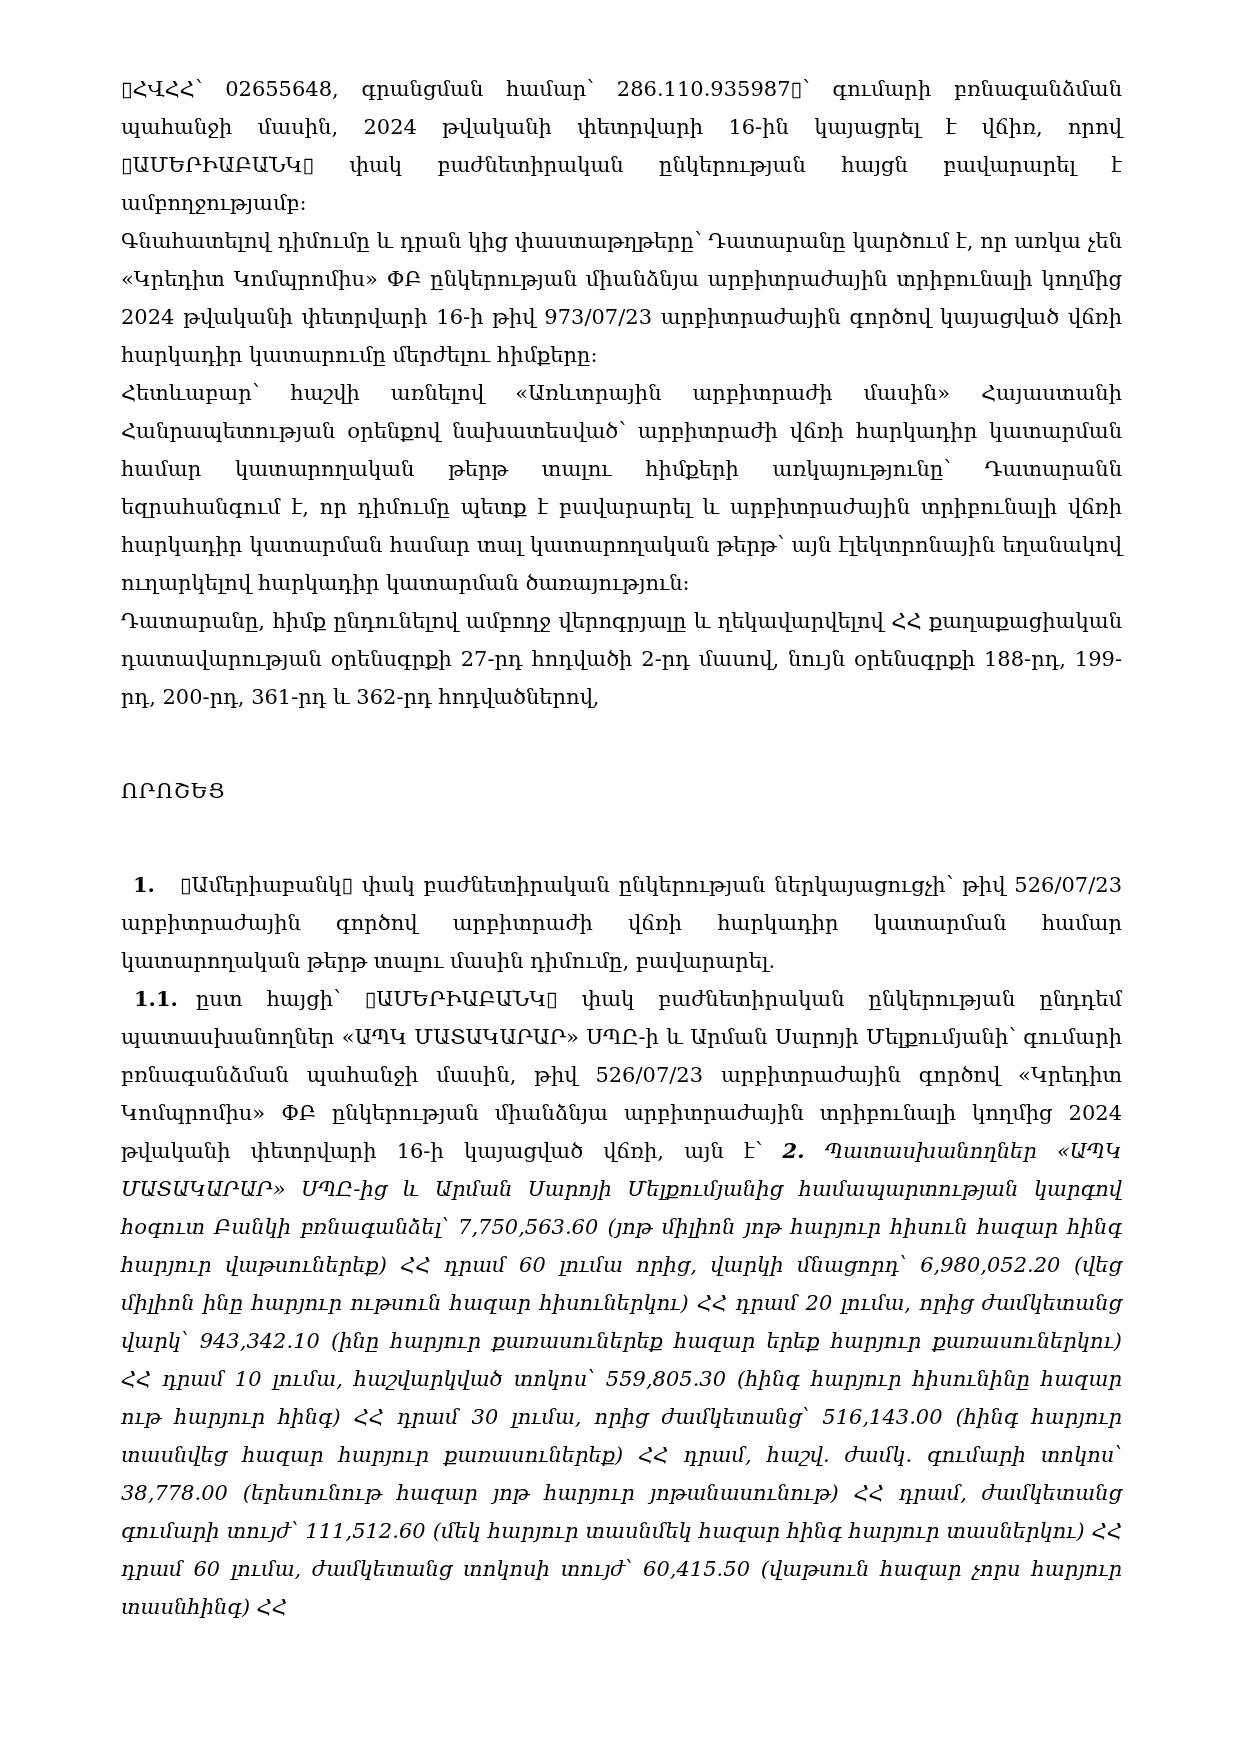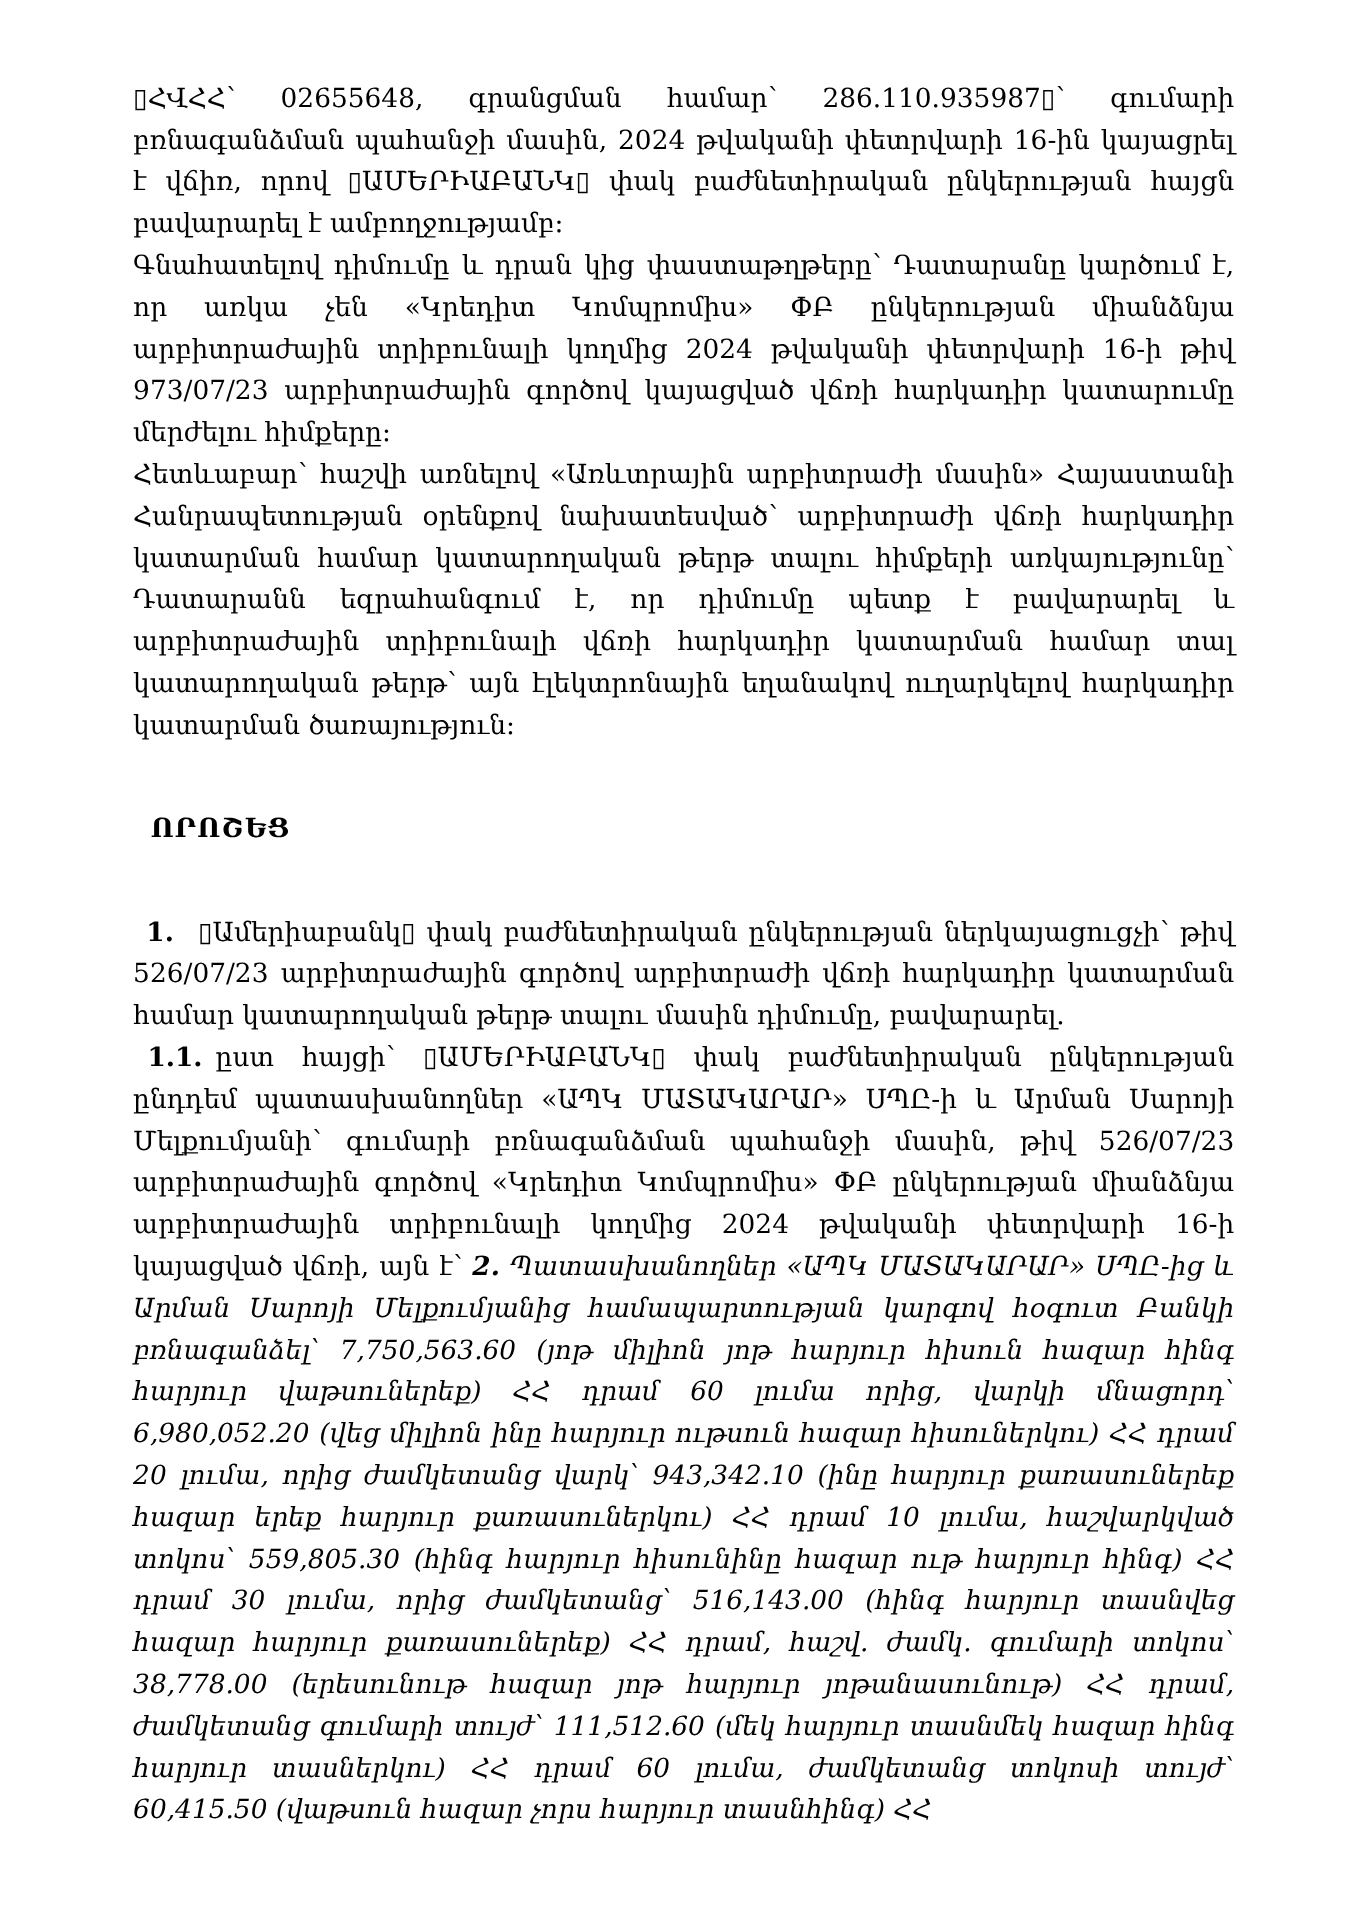--- a/index.html
+++ b/index.html
@@ -11,36 +11,36 @@
     font-family: "DejaVu Serif", "DejaVu Sans", serif;
     color: #000000;
   }
   .page {
     width: 1241px;
     height: 1754px;
     background: #ffffff;
     padding: 70px 119px 40px 121px;
   }
   .doc p {
-    font-size: 24px;
+    font-size: 21px;
     line-height: 38px;
     text-align: justify;
     color: #000000;
   }
   .section-heading {
     margin-top: 74px;
     font-weight: bold;
     font-size: 22px;
     line-height: 38px;
     text-align: left;
   }
   .decision-heading {
-    margin: 56px 0 56px 16px;
+    margin: 56px 0 56px 0;
     text-align: center;
-    font-weight: bold;
+    font-weight: normal;
     font-size: 23px;
     line-height: 38px;
     letter-spacing: 1px;
   }
   .num {
     font-weight: bold;
     display: inline-block;
   }
   .num.n1  { min-width: 47px; margin-left: 12px; }
   .num.n11 { min-width: 62px; margin-left: 13px; }
@@ -54,20 +54,21 @@
   <div class="doc">
 
     <p>▯ՀՎՀՀ՝ 02655648, գրանցման համար՝ 286.110.935987▯՝ գումարի բռնագանձման պահանջի մասին, 2024 թվականի փետրվարի 16-ին կայացրել է վճիռ, որով ▯ԱՄԵՐԻԱԲԱՆԿ▯ փակ բաժնետիրական ընկերության հայցն բավարարել է ամբողջությամբ:</p>
 
 
     <p>Գնահատելով դիմումը և դրան կից փաստաթղթերը՝ Դատարանը կարծում է, որ առկա չեն «Կրեդիտ Կոմպրոմիս» ՓԲ ընկերության միանձնյա արբիտրաժային տրիբունալի կողմից 2024 թվականի փետրվարի 16-ի թիվ 973/07/23 արբիտրաժային գործով կայացված վճռի հարկադիր կատարումը մերժելու հիմքերը:</p>
 
     <p>Հետևաբար՝ հաշվի առնելով «Առևտրային արբիտրաժի մասին» Հայաստանի Հանրապետության օրենքով նախատեսված՝ արբիտրաժի վճռի հարկադիր կատարման համար կատարողական թերթ տալու հիմքերի առկայությունը՝ Դատարանն եզրահանգում է, որ դիմումը պետք է բավարարել և արբիտրաժային տրիբունալի վճռի հարկադիր կատարման համար տալ կատարողական թերթ՝ այն էլեկտրոնային եղանակով ուղարկելով հարկադիր կատարման ծառայություն:</p>
 
 
+    <p>Դատարանը, հիմք ընդունելով ամբողջ վերոգրյալը և ղեկավարվելով ՀՀ քաղաքացիական դատավարության օրենսգրքի 27-րդ հոդվածի 2-րդ մասով, նույն օրենսգրքի 188-րդ, 199-րդ, 200-րդ, 361-րդ և 362-րդ հոդվածներով,</p>
 
     <p class="decision-heading">ՈՐՈՇԵՑ</p>
 
     <p><span class="num n1">1.</span><span>▯Ամերիաբանկ▯ փակ բաժնետիրական ընկերության ներկայացուցչի՝ թիվ 526/07/23 արբիտրաժային գործով արբիտրաժի վճռի հարկադիր կատարման համար կատարողական թերթ տալու մասին դիմումը, բավարարել.</span></p>
 
     <p><span class="num n11">1.1.</span><span>ըստ հայցի՝ ▯ԱՄԵՐԻԱԲԱՆԿ▯ փակ բաժնետիրական ընկերության ընդդեմ պատասխանողներ «ԱՊԿ ՄԱՏԱԿԱՐԱՐ» ՍՊԸ-ի և Արման Սարոյի Մելքումյանի՝ գումարի բռնագանձման պահանջի մասին, թիվ 526/07/23 արբիտրաժային գործով «Կրեդիտ Կոմպրոմիս» ՓԲ ընկերության միանձնյա արբիտրաժային տրիբունալի կողմից 2024 թվականի փետրվարի 16-ի կայացված վճռի, այն է՝ </span><span class="marker">2.</span><span class="quote"> Պատասխանողներ «ԱՊԿ ՄԱՏԱԿԱՐԱՐ» ՍՊԸ-ից և Արման Սարոյի Մելքումյանից համապարտության կարգով հօգուտ Բանկի բռնագանձել՝ 7,750,563.60 (յոթ միլիոն յոթ հարյուր հիսուն հազար հինգ հարյուր վաթսուներեք) ՀՀ դրամ 60 լումա որից, վարկի մնացորդ՝ 6,980,052.20 (վեց միլիոն ինը հարյուր ութսուն հազար հիսուներկու) ՀՀ դրամ 20 լումա, որից ժամկետանց վարկ՝ 943,342.10 (ինը հարյուր քառասուներեք հազար երեք հարյուր քառասուներկու) ՀՀ դրամ 10 լումա, հաշվարկված տոկոս՝ 559,805.30 (հինգ հարյուր հիսունինը հազար ութ հարյուր հինգ) ՀՀ դրամ 30 լումա, որից ժամկետանց՝ 516,143.00 (հինգ հարյուր տասնվեց հազար հարյուր քառասուներեք) ՀՀ դրամ, հաշվ. ժամկ. գումարի տոկոս՝ 38,778.00 (երեսունութ հազար յոթ հարյուր յոթանասունութ) ՀՀ դրամ, ժամկետանց գումարի տույժ՝ 111,512.60 (մեկ հարյուր տասնմեկ հազար հինգ հարյուր տասներկու) ՀՀ դրամ 60 լումա, ժամկետանց տոկոսի տույժ՝ 60,415.50 (վաթսուն հազար չորս հարյուր տասնհինգ) ՀՀ</span></p>
 
   </div>
 </div>
 

